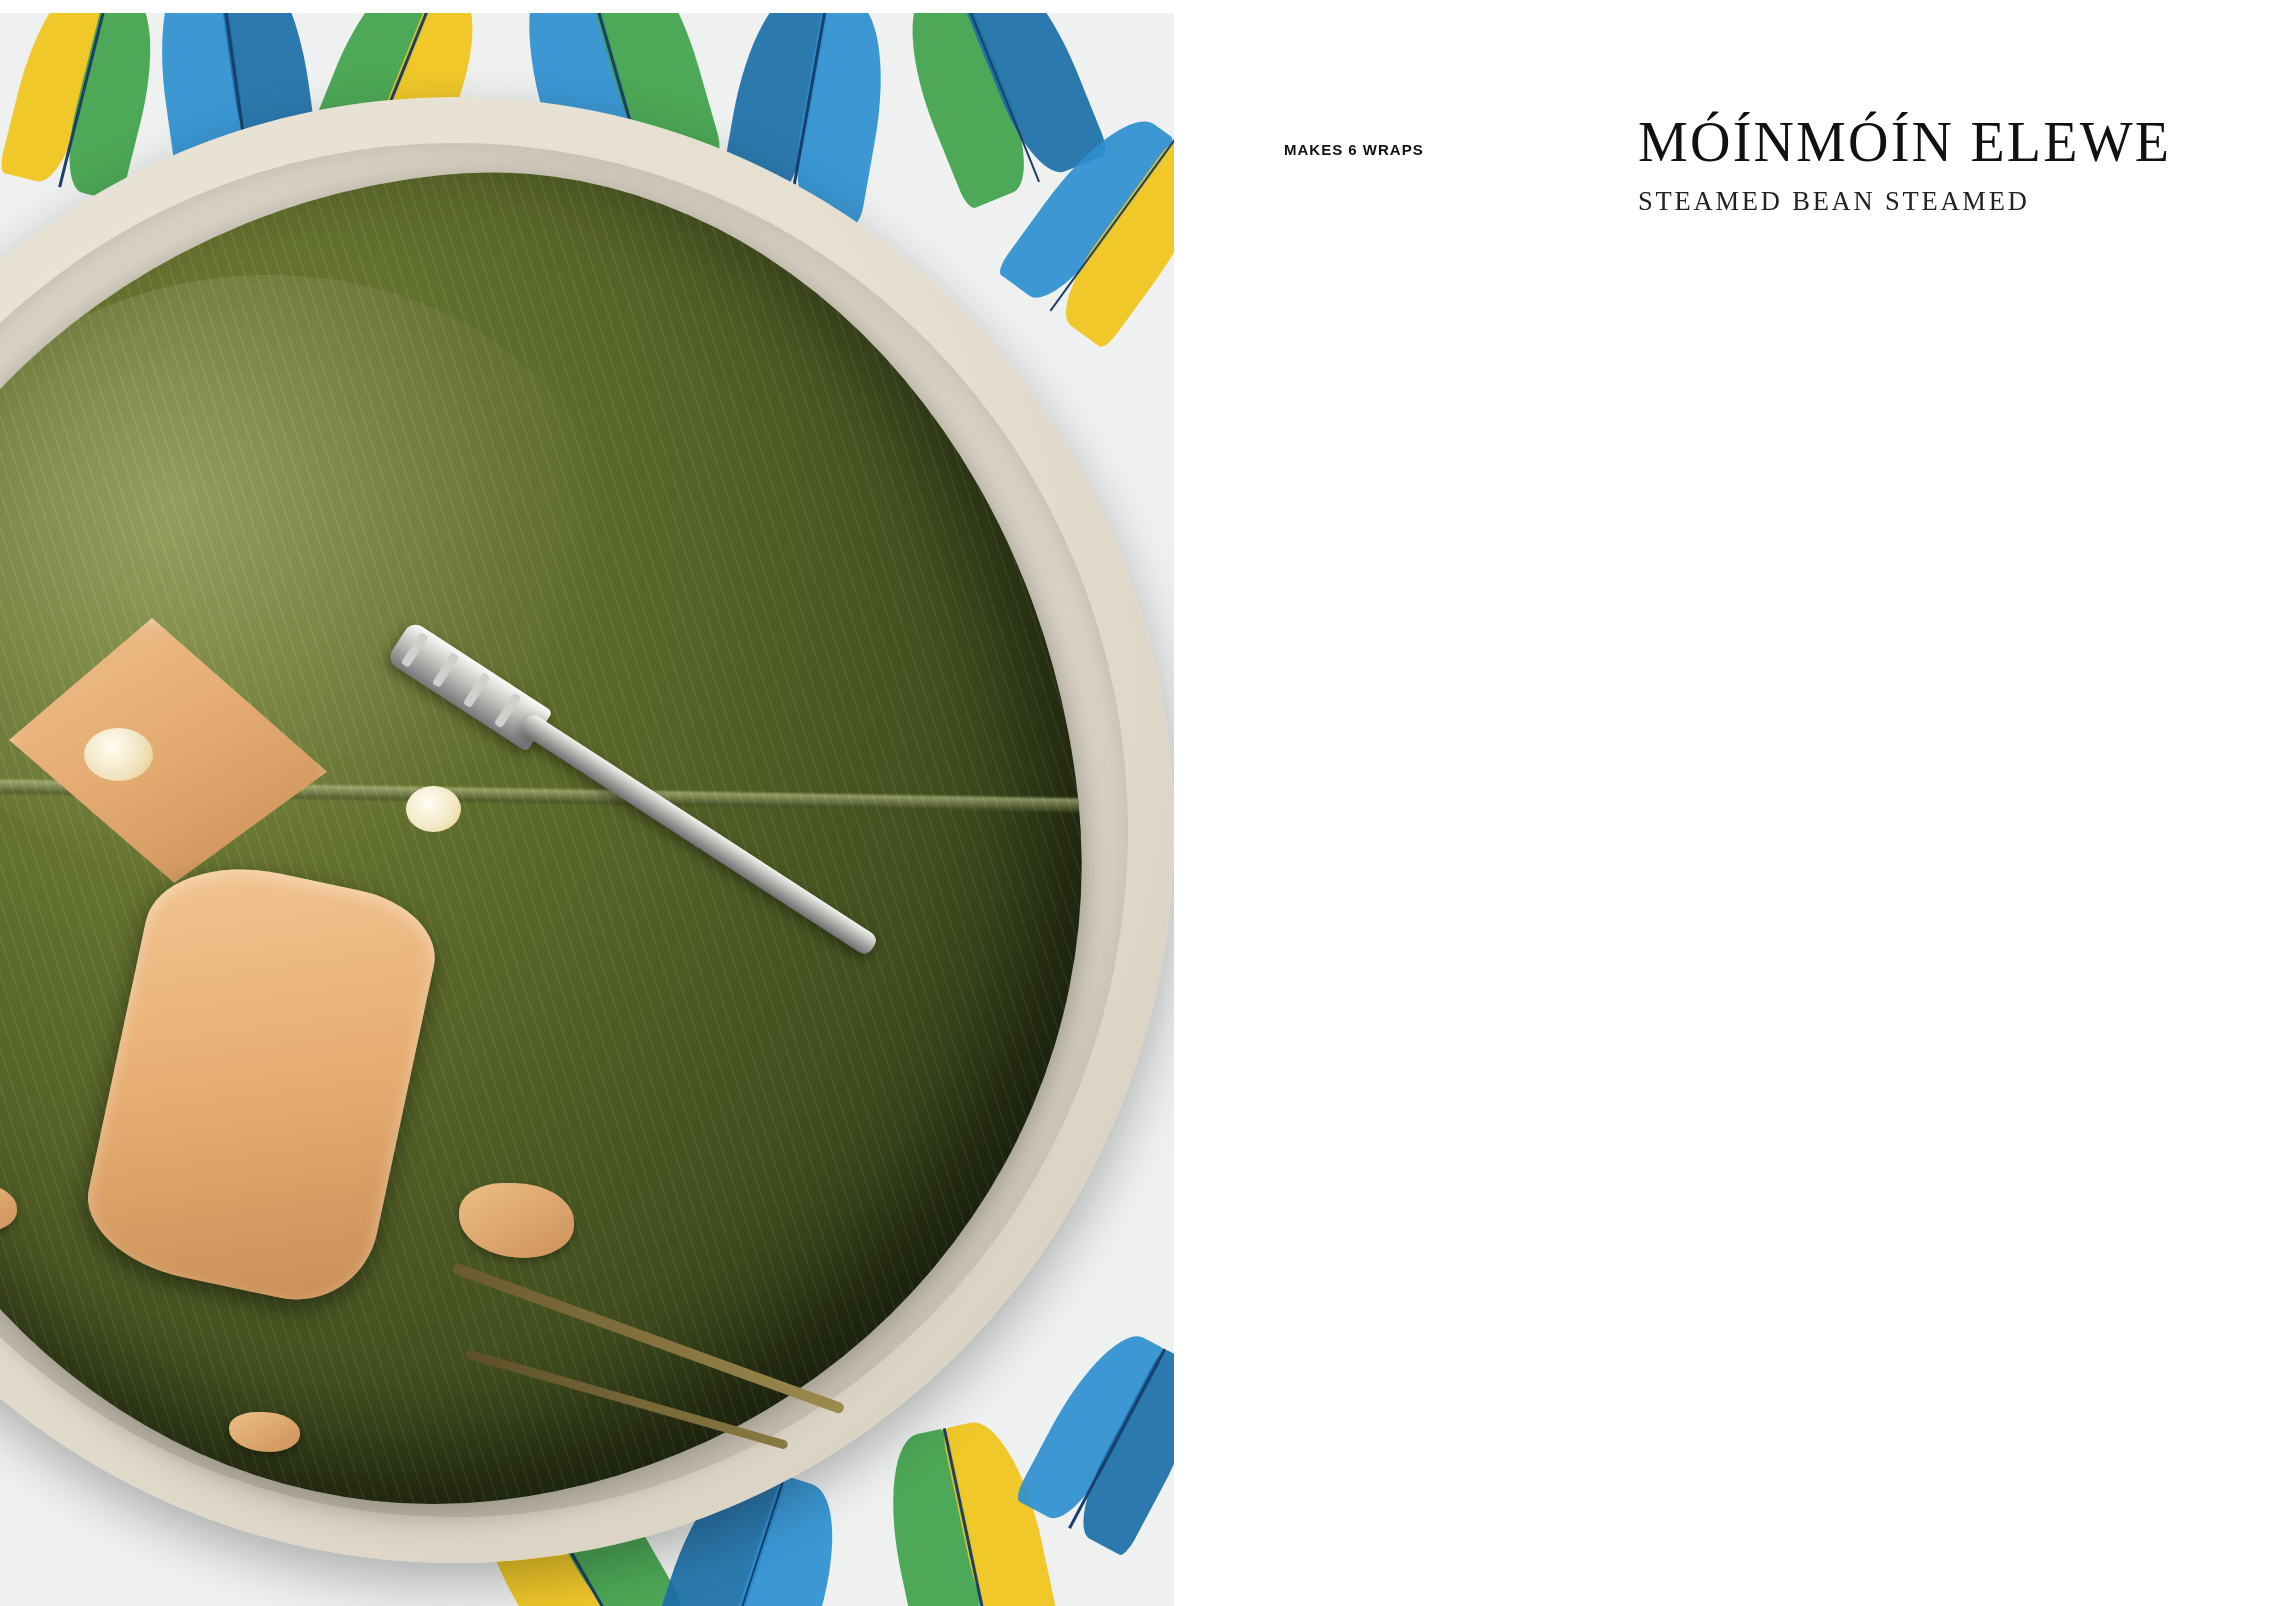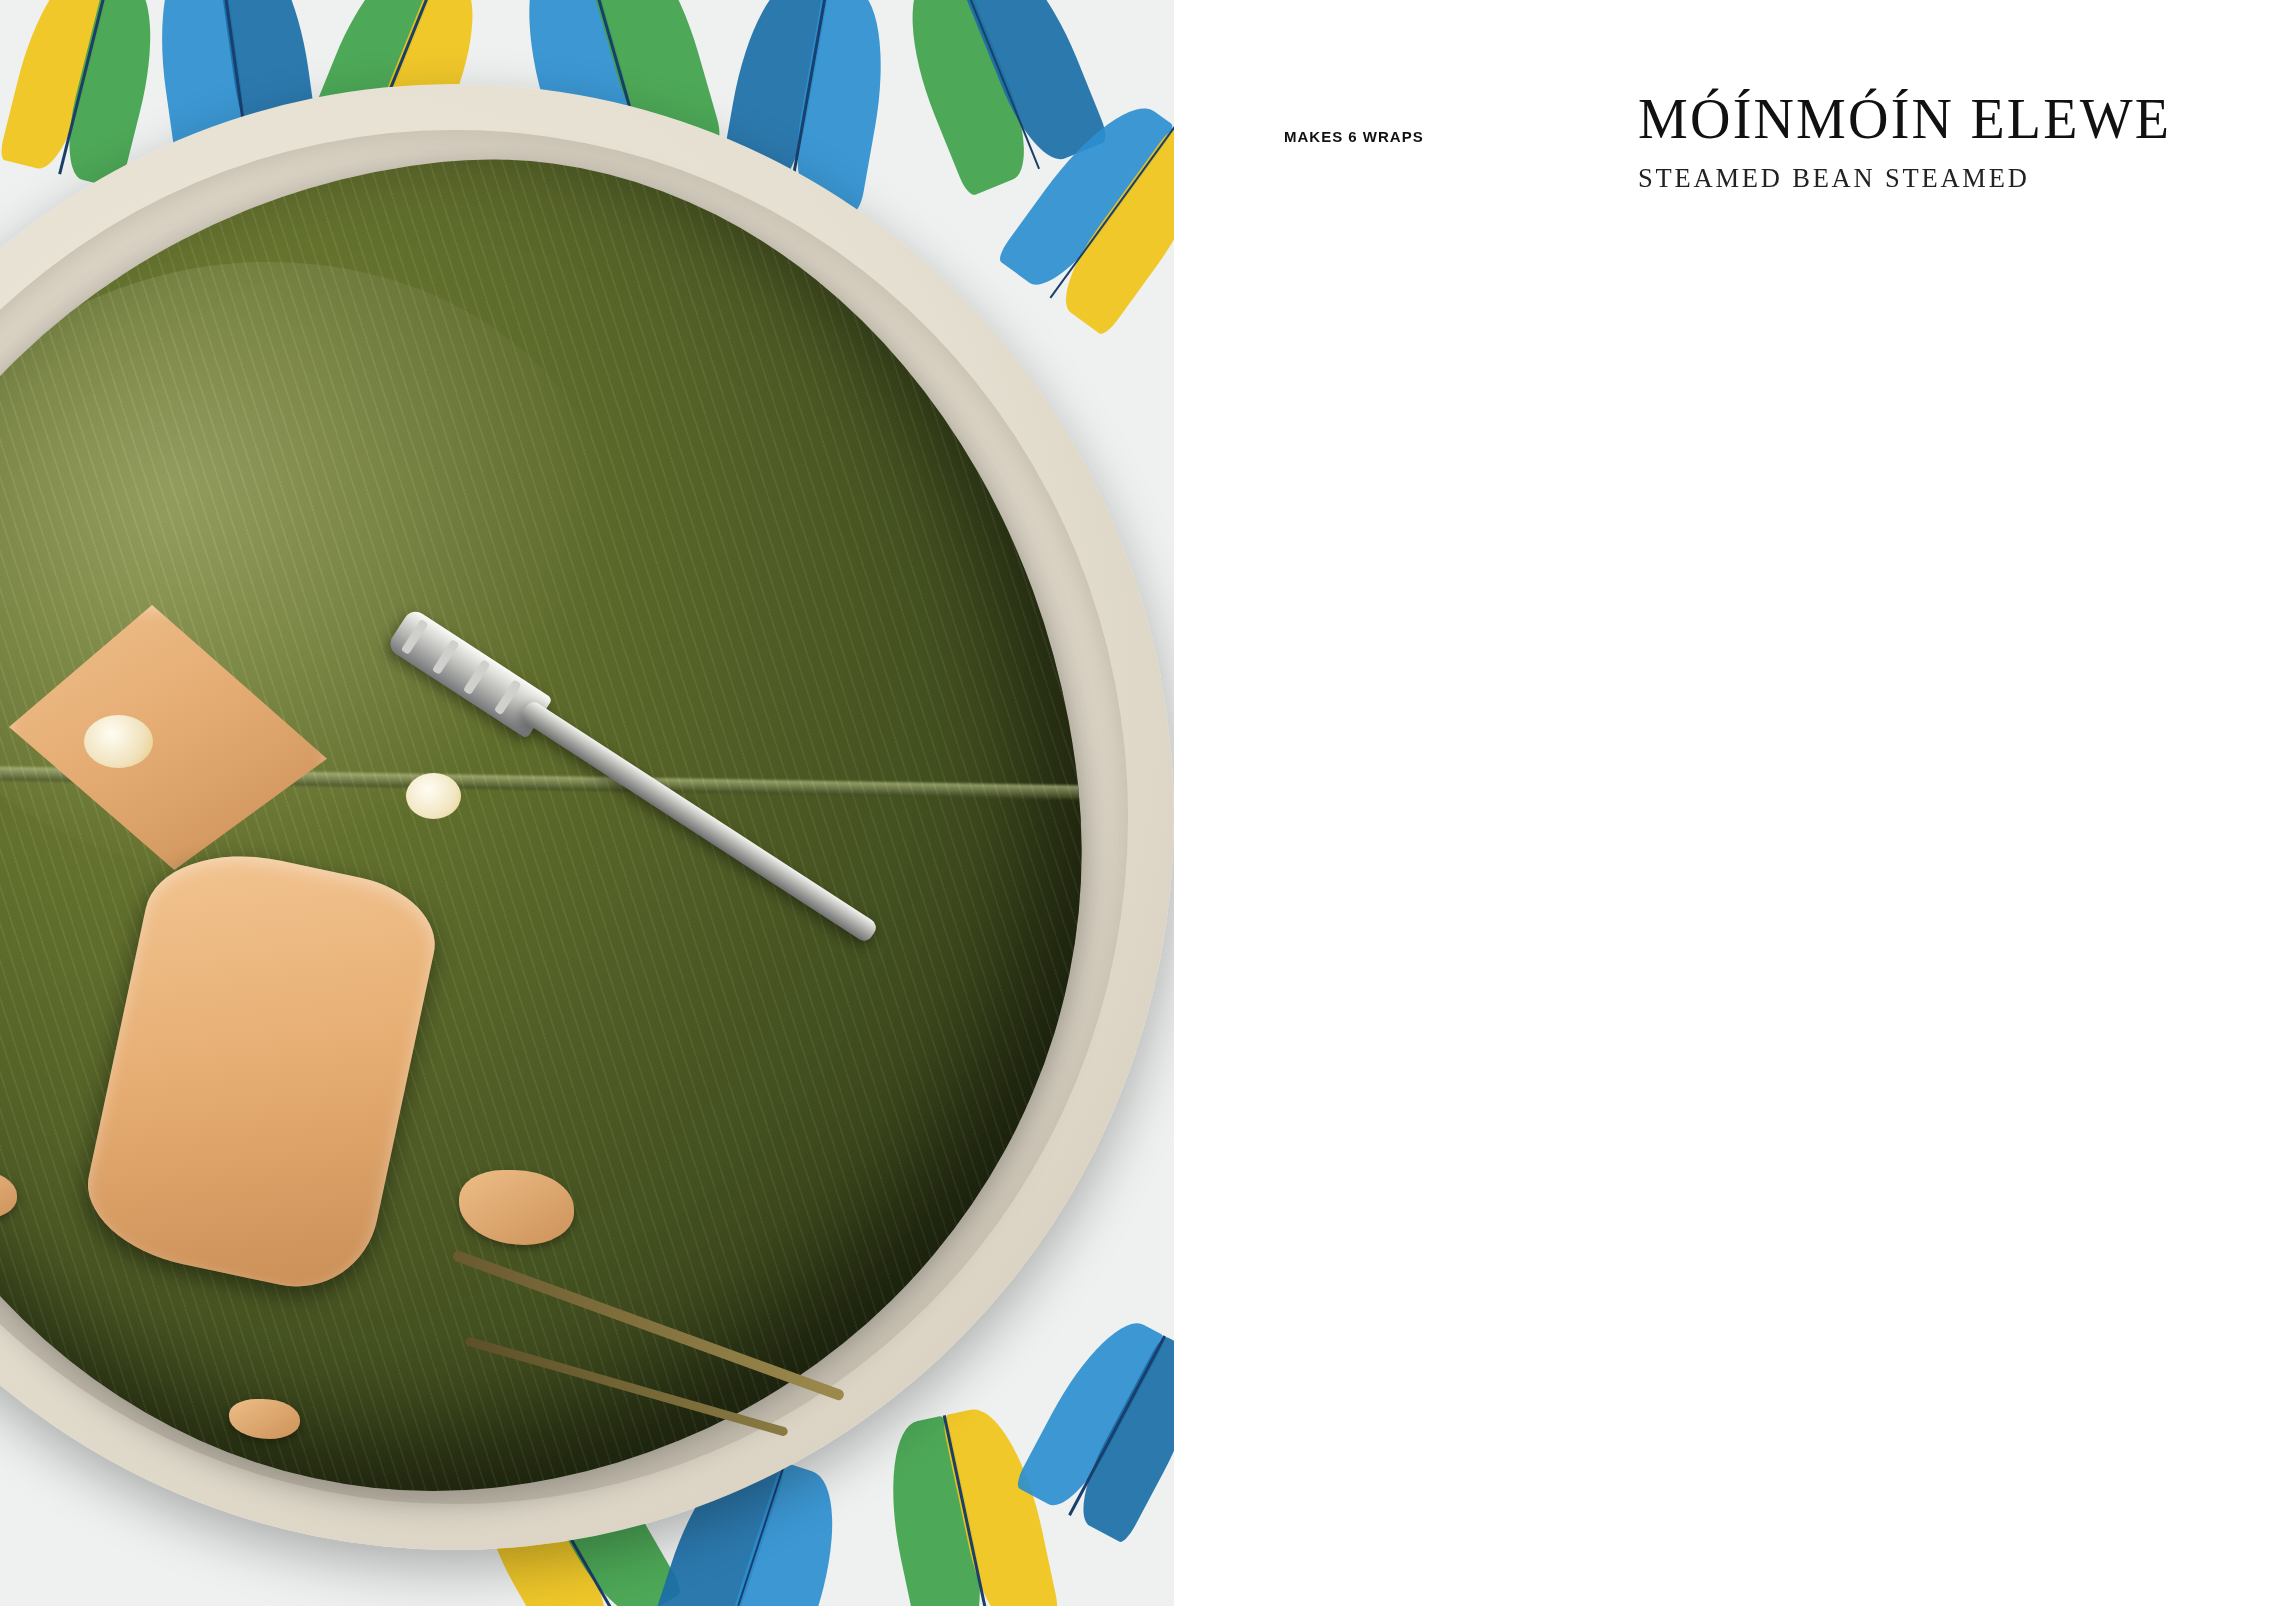--- a/index.html
+++ b/index.html
@@ -11,20 +11,21 @@
     width: 2295px;
     height: 1607px;
     overflow: hidden;
     font-family: "Liberation Sans", sans-serif;
   }
   .spread {
     position: relative;
     width: 2295px;
     height: 1502px;
     display: flex;
+    margin-top: 13px;
   }
 
   
   .photo-page {
     position: relative;
     width: 1174px;
     height: 1607px;
     overflow: hidden;
     background: #e8eaea;
     flex: 0 0 1174px;
@@ -215,21 +216,21 @@
     left: 110px;
     top: 128px;
     font-size: 15px;
     letter-spacing: 1px;
     font-weight: 700;
     color: #111;
   }
   .title-block {
     position: absolute;
     left: 464px;
-    top: 87px;
+    top: 97px;
     right: 71px;
   }
   .recipe-title {
     font-family: "Liberation Serif", serif;
     font-size: 56px;
     letter-spacing: 2.2px;
     color: #111;
     margin: 0;
     font-weight: 400;
   }

